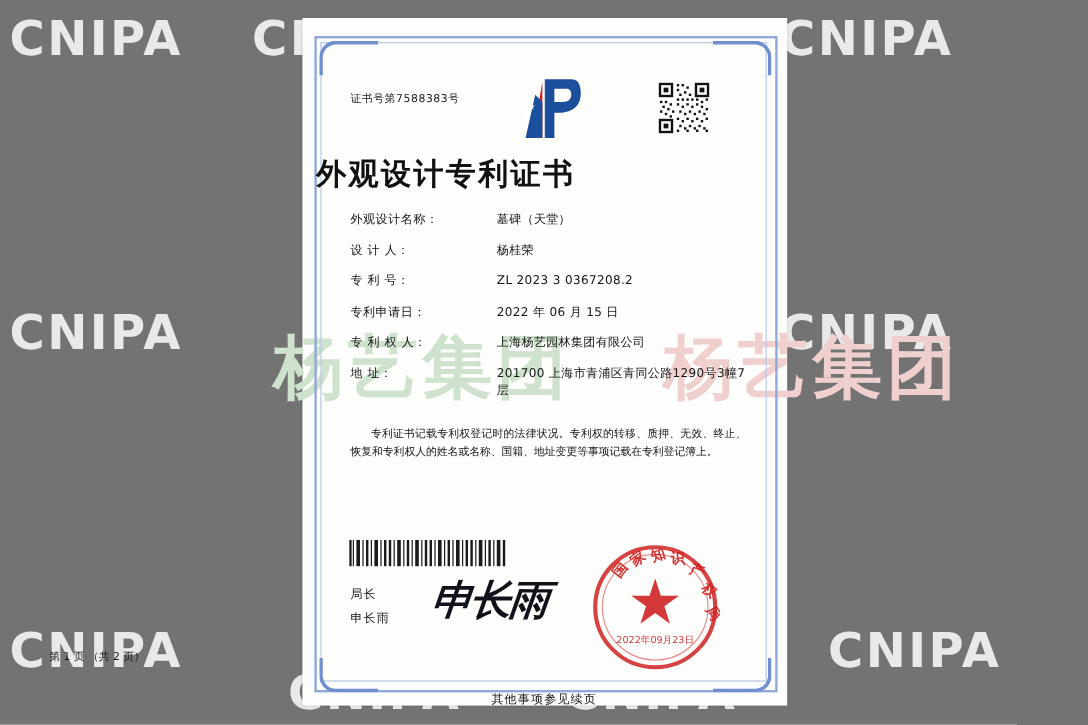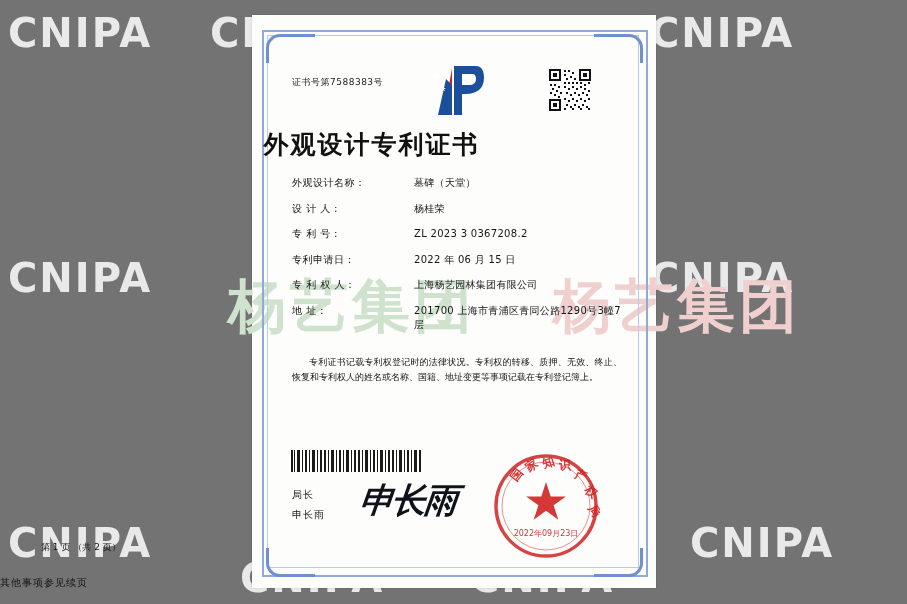--- a/index.html
+++ b/index.html
@@ -154,21 +154,21 @@
   .seal{
     position:absolute;left:492px;top:452px;
     width:108px;height:108px;
   }
   .page-no{
     position:absolute;left:0;top:541px;width:907px;
     font-size:9px;color:#141414;margin-left:41px;
   }
   .footer-note{
     position:absolute;left:0;top:576px;width:907px;
-    text-align:left;font-size:10px;color:#141414;letter-spacing:1px;
+    text-align:center;font-size:10px;color:#141414;letter-spacing:1px;
   }
 </style>
 </head>
 <body>
 
 <div class="page">
 
   <div class="wm a">CNIPA</div>
   <div class="wm b">CNIPA</div>
   <div class="wm c">CNIPA</div>

